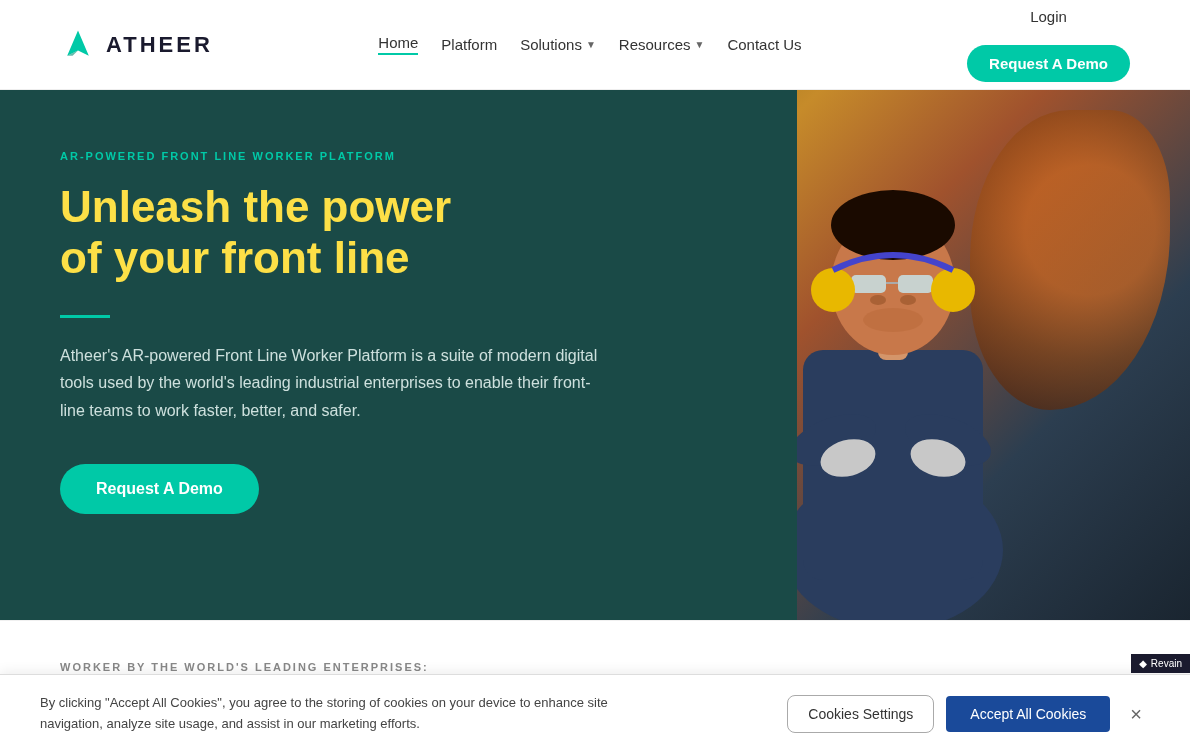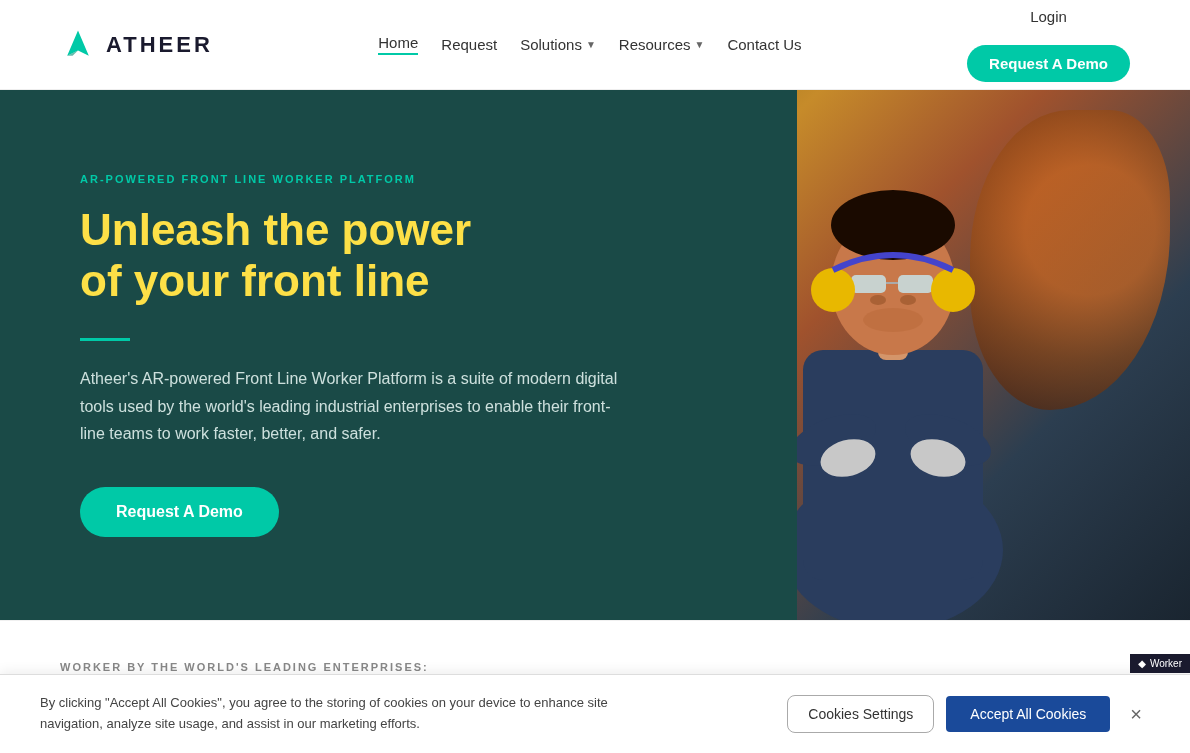--- a/index.html
+++ b/index.html
@@ -80,24 +80,23 @@
     
     .hero {
       display: flex;
       height: 530px;
       position: relative;
       overflow: hidden;
     }
     .hero-content {
       background: #1a4a47;
       width: 67%;
-      padding: 60px 60px 60px 80px;
+      padding: 60px 60px 60px 60px;
       display: flex;
       flex-direction: column;
-      justify-content: center;
       position: relative;
       z-index: 2;
     }
     .hero-tag {
       font-size: 11px;
       font-weight: 700;
       letter-spacing: 2px;
       color: #00c9a7;
       margin-bottom: 20px;
       text-transform: uppercase;
@@ -296,21 +295,21 @@
   <div class="logo">
     <svg class="logo-icon" viewBox="0 0 40 40" fill="none" xmlns="http://www.w3.org/2000/svg">
       <polygon points="20,4 8,32 20,26 32,32" fill="#00c9a7"></polygon>
       <polygon points="20,26 8,32 14,32" fill="#008f76" opacity="0.6"></polygon>
     </svg>
     <span class="logo-text">ATHEER</span>
   </div>
 
   <nav>
     <a class="nav-link active">Home</a>
-    <a class="nav-link">Request</a>
+    <a class="nav-link">Platform</a>
     <a class="nav-link">
       <span>Solutions</span>
       <span class="chevron">▼</span>
     </a>
     <a class="nav-link">
       <span>Resources</span>
       <span class="chevron">▼</span>
     </a>
     <a class="nav-link">Contact Us</a>
   </nav>
@@ -415,14 +414,14 @@
   <p class="cookie-text">By clicking "Accept All Cookies", you agree to the storing of cookies on your device to enhance site navigation, analyze site usage, and assist in our marketing efforts.</p>
   <div class="cookie-actions">
     <button class="cookie-settings-btn">Cookies Settings</button>
     <button class="accept-btn">Accept All Cookies</button>
     <button class="close-btn">×</button>
   </div>
 </div>
 
 <div class="revain-badge">
   <span>◆</span>
-  <span>Worker</span>
+  <span>Revain</span>
 </div>
 
 </body></html>

